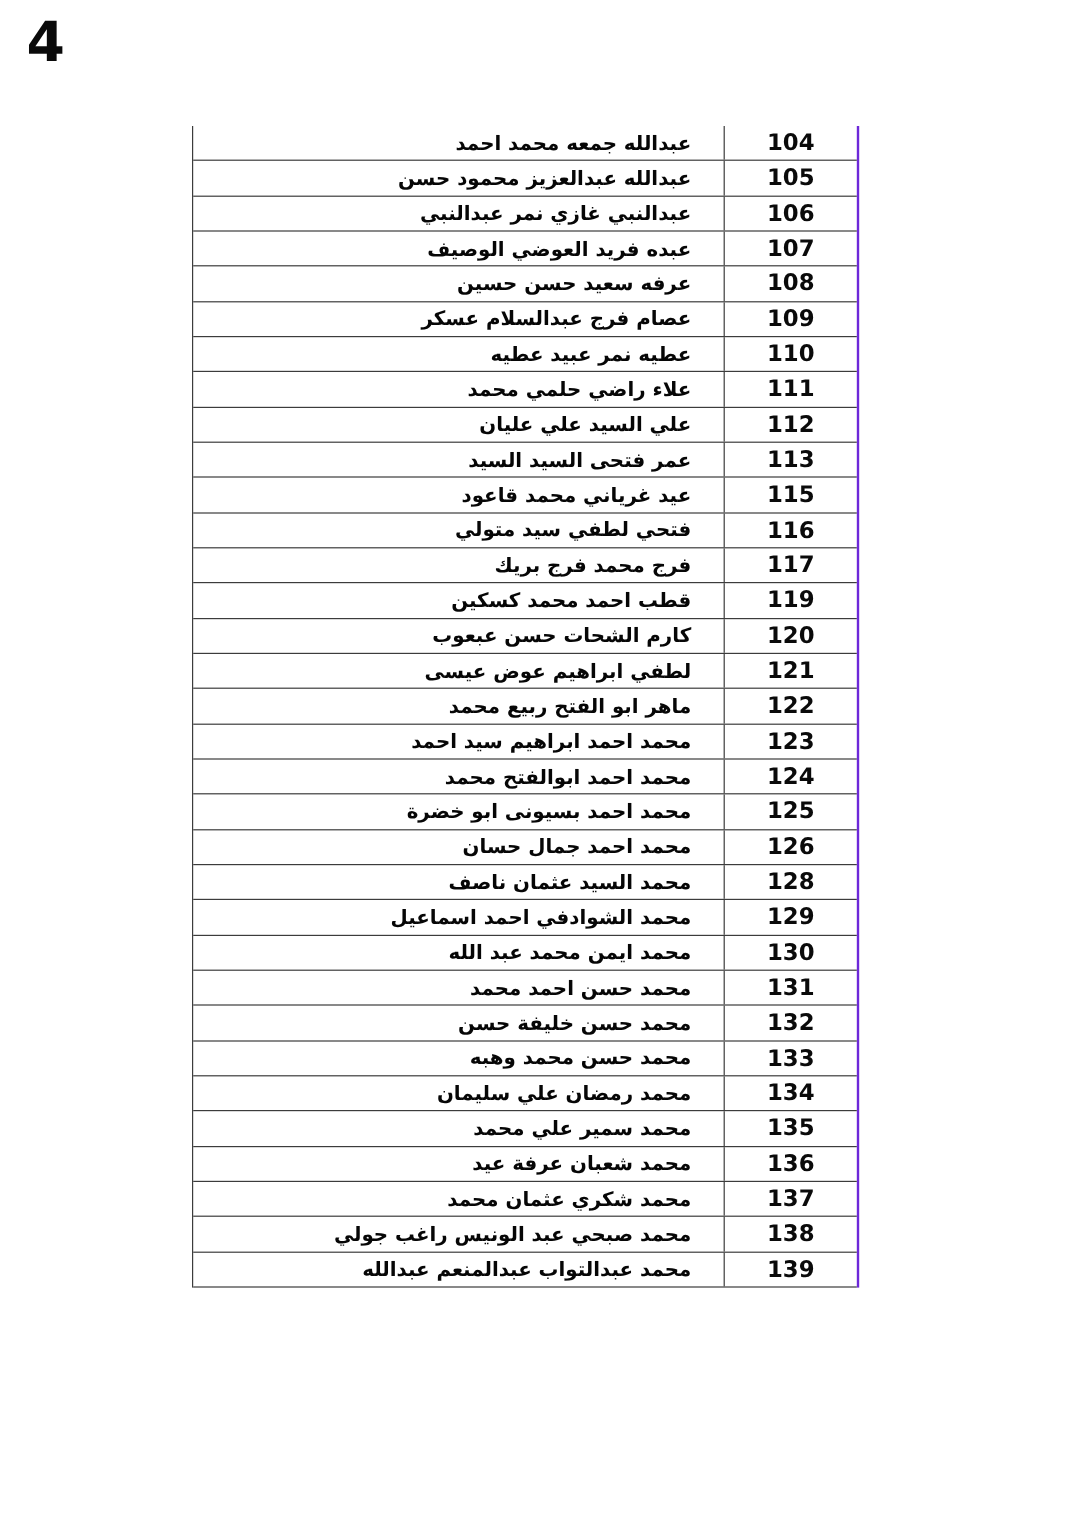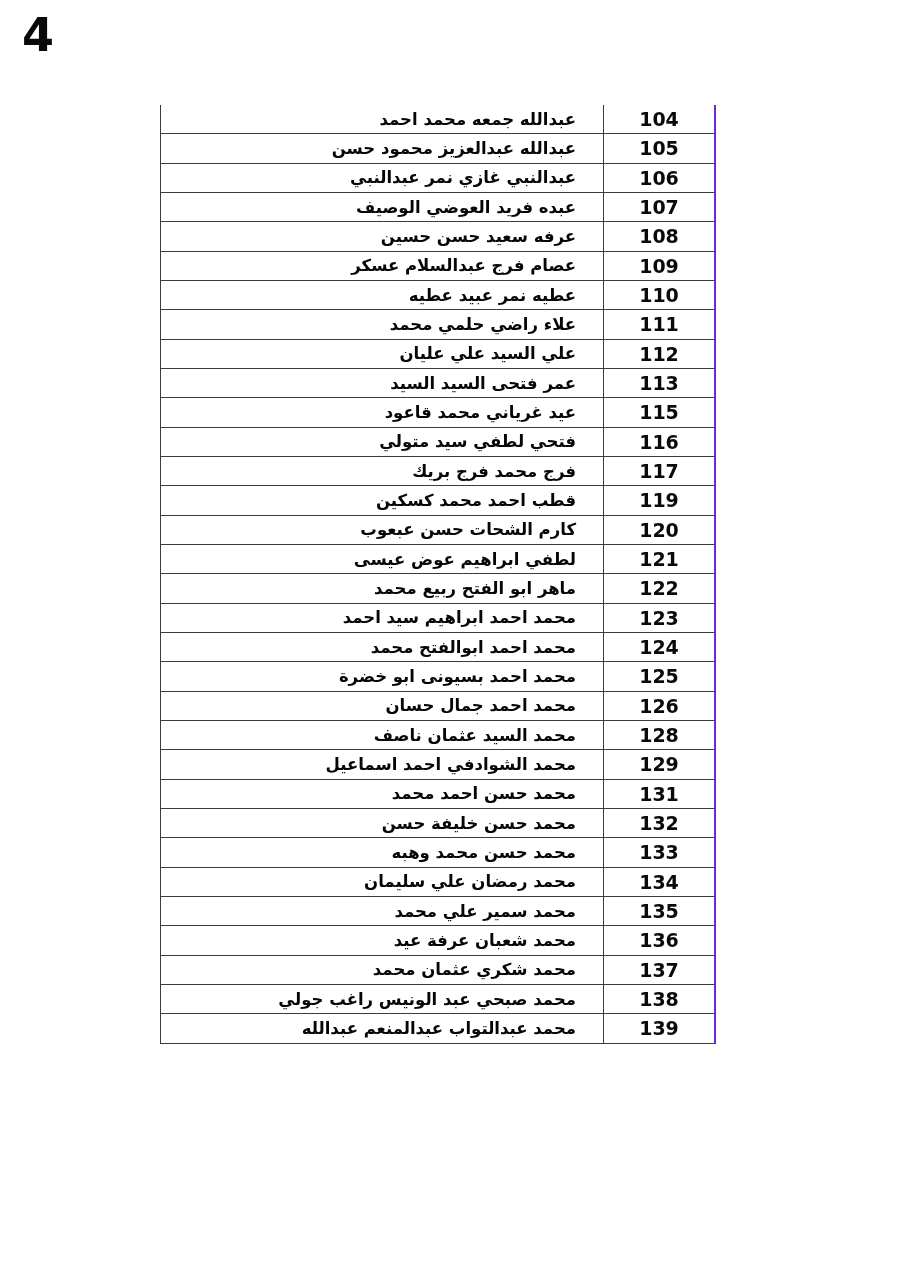--- a/index.html
+++ b/index.html
@@ -166,20 +166,24 @@
       </div>
       <div class="row">
         <div class="cell name">محمد السيد عثمان ناصف</div>
         <div class="cell num">128</div>
       </div>
       <div class="row">
         <div class="cell name">محمد الشوادفي احمد اسماعيل</div>
         <div class="cell num">129</div>
       </div>
       <div class="row">
+        <div class="cell name">محمد ايمن محمد عبد الله</div>
+        <div class="cell num">130</div>
+      </div>
+      <div class="row">
         <div class="cell name">محمد حسن احمد محمد</div>
         <div class="cell num">131</div>
       </div>
       <div class="row">
         <div class="cell name">محمد حسن خليفة حسن</div>
         <div class="cell num">132</div>
       </div>
       <div class="row">
         <div class="cell name">محمد حسن محمد وهبه</div>
         <div class="cell num">133</div>

